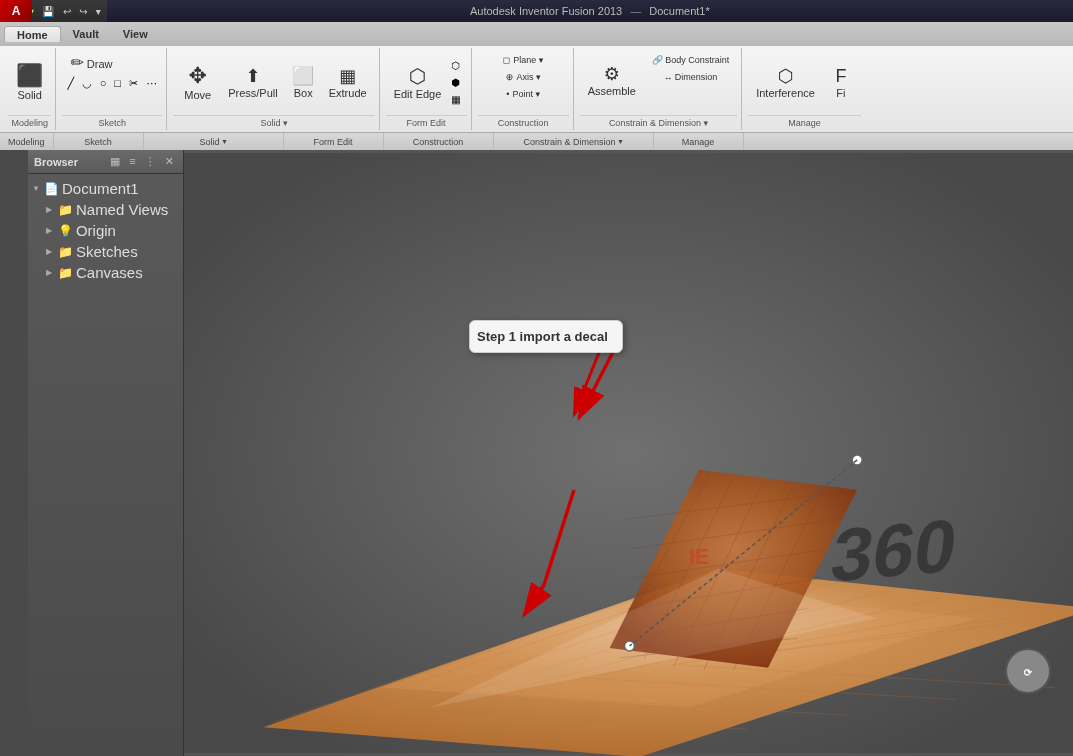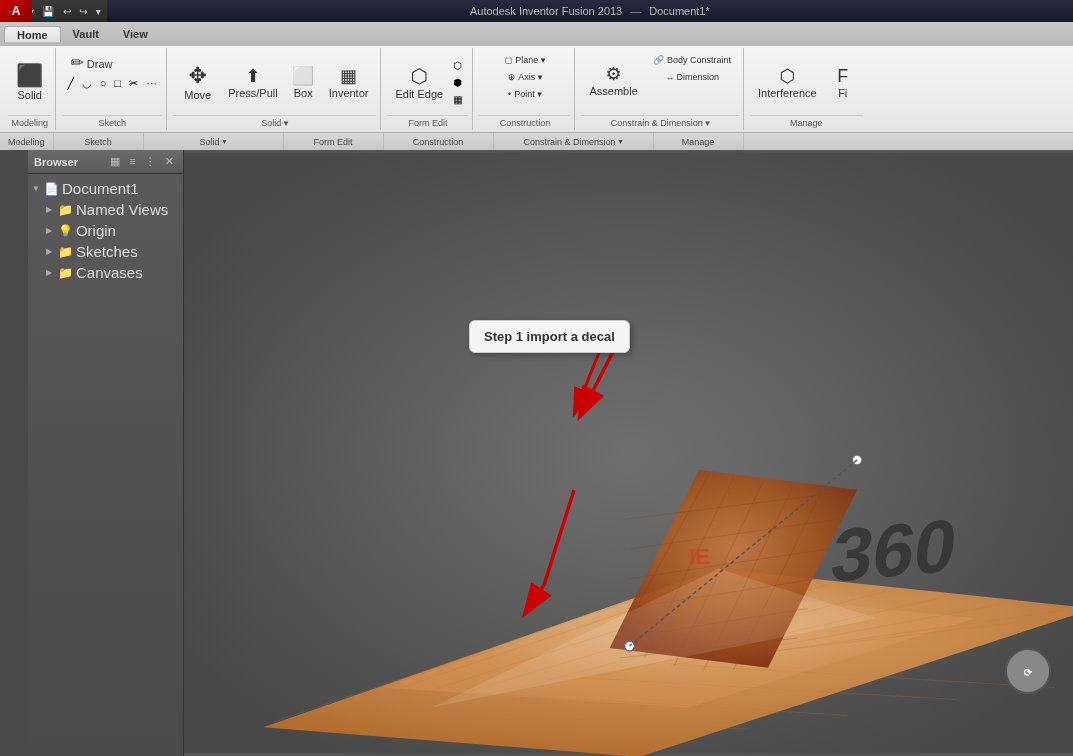--- a/index.html
+++ b/index.html
@@ -318,21 +318,21 @@
       <div class="ribbon-btn large" style="min-width:45px;">
         <div class="btn-icon" style="font-size:18px;">⬆</div>
         <div class="btn-label">Press/Pull</div>
       </div>
       <div class="ribbon-btn large" style="min-width:35px;">
         <div class="btn-icon" style="font-size:18px;">⬜</div>
         <div class="btn-label">Box</div>
       </div>
       <div class="ribbon-btn large" style="min-width:45px;">
         <div class="btn-icon" style="font-size:18px;">▦</div>
-        <div class="btn-label">Inventor</div>
+        <div class="btn-label">Extrude</div>
       </div>
     </div>
     <div class="ribbon-group-label">Solid ▾</div>
   </div>
 
   <div class="ribbon-group" style="min-width:90px;">
     <div class="ribbon-buttons">
       <div class="ribbon-btn large">
         <div style="position:relative;">
           <div class="btn-icon" style="font-size:20px;">⬡</div>
@@ -542,21 +542,21 @@
       <text x="720" y="490" font-family="Arial Black, Arial" font-size="75" font-weight="900" fill="#333" opacity="0.85" transform="skewY(-5) skewX(-8)">360</text>
 
       <circle cx="680" cy="310" r="5" fill="white" stroke="#666" stroke-width="1.5"></circle>
       <circle cx="450" cy="498" r="5" fill="white" stroke="#666" stroke-width="1.5"></circle>
 
       <line x1="680" y1="310" x2="450" y2="498" stroke="#555" stroke-width="1.5" stroke-dasharray="4,3"></line>
 
       <text x="510" y="415" font-family="Arial" font-size="22" font-weight="bold" fill="#cc4422" opacity="0.8">IE</text>
     </svg>
 
-    <div class="tooltip-box" style="top:170px; left:285px;">
+    <div class="tooltip-box" style="top:170px; left:285px;padding-left:7px;">
       <span>Step 1 import a decal</span>
     </div>
 
     <svg class="red-arrow" style="top:0; left:0; width:100%; height:100%; pointer-events:none;">
       <defs>
         <marker id="arrowhead1" markerWidth="10" markerHeight="7" refX="9" refY="3.5" orient="auto">
           <polygon points="0 0, 10 3.5, 0 7" fill="#cc0000"></polygon>
         </marker>
       </defs>
       <line x1="420" y1="190" x2="390" y2="265" stroke="#cc0000" stroke-width="3" marker-end="url(#arrowhead1)"></line>

